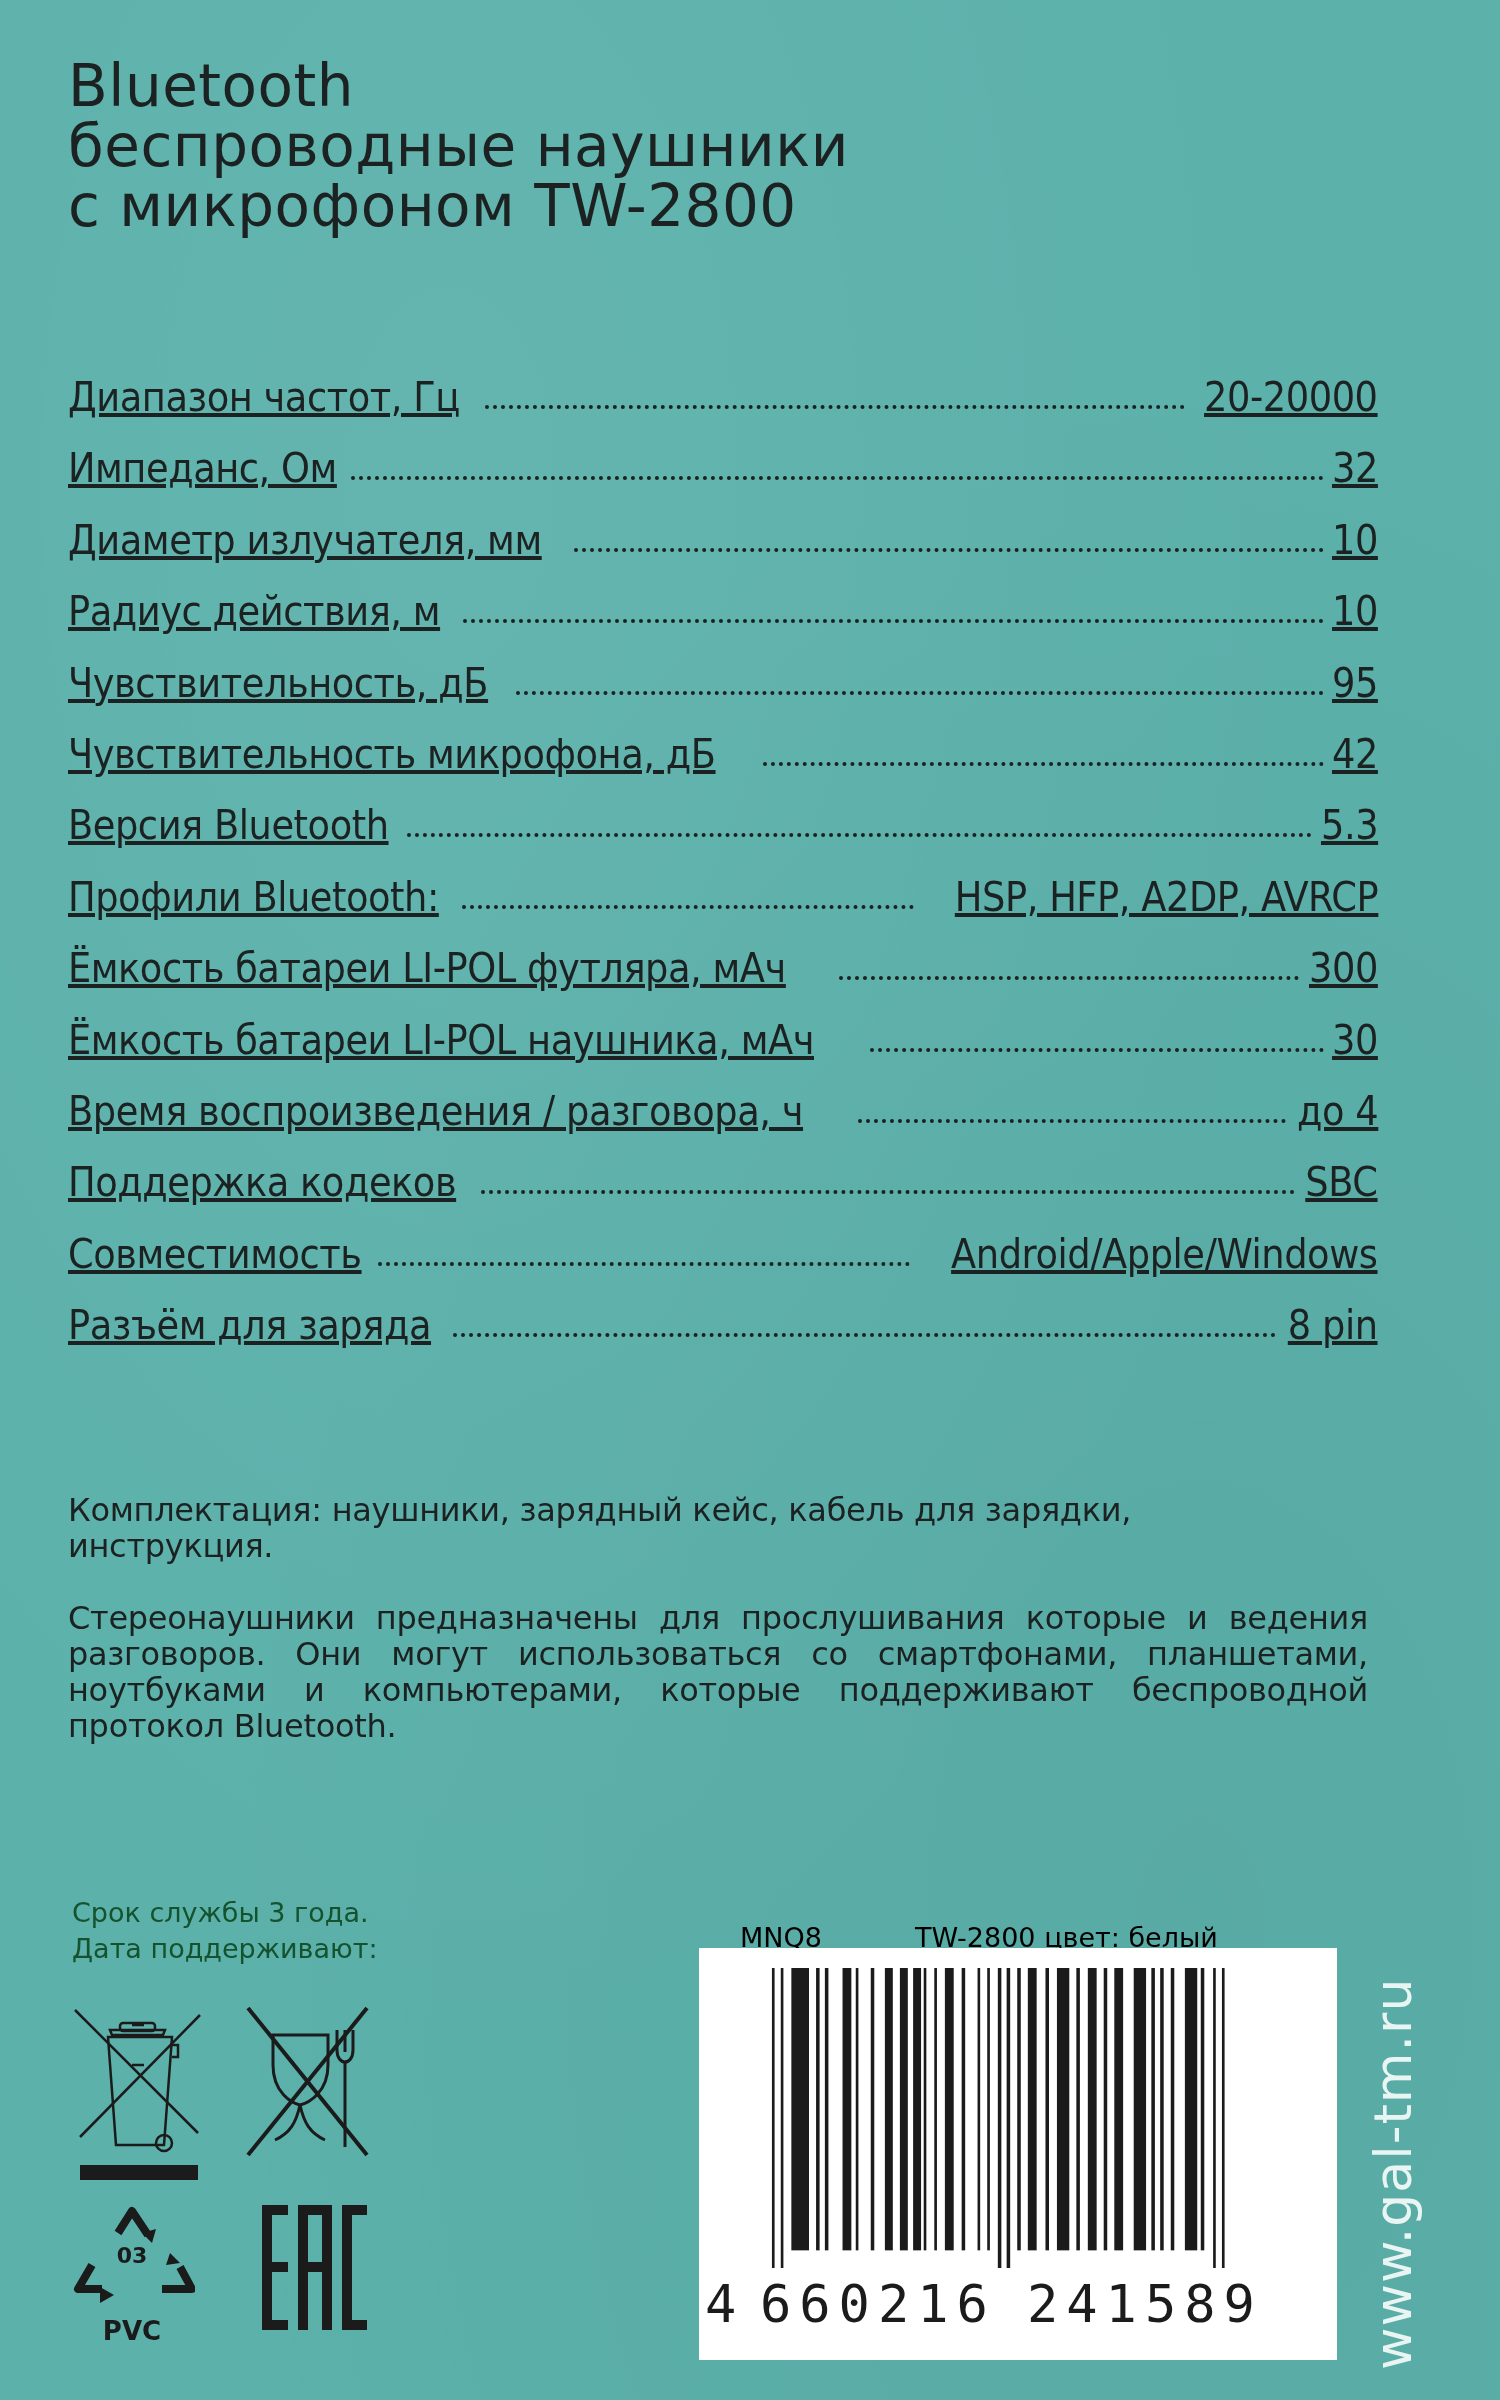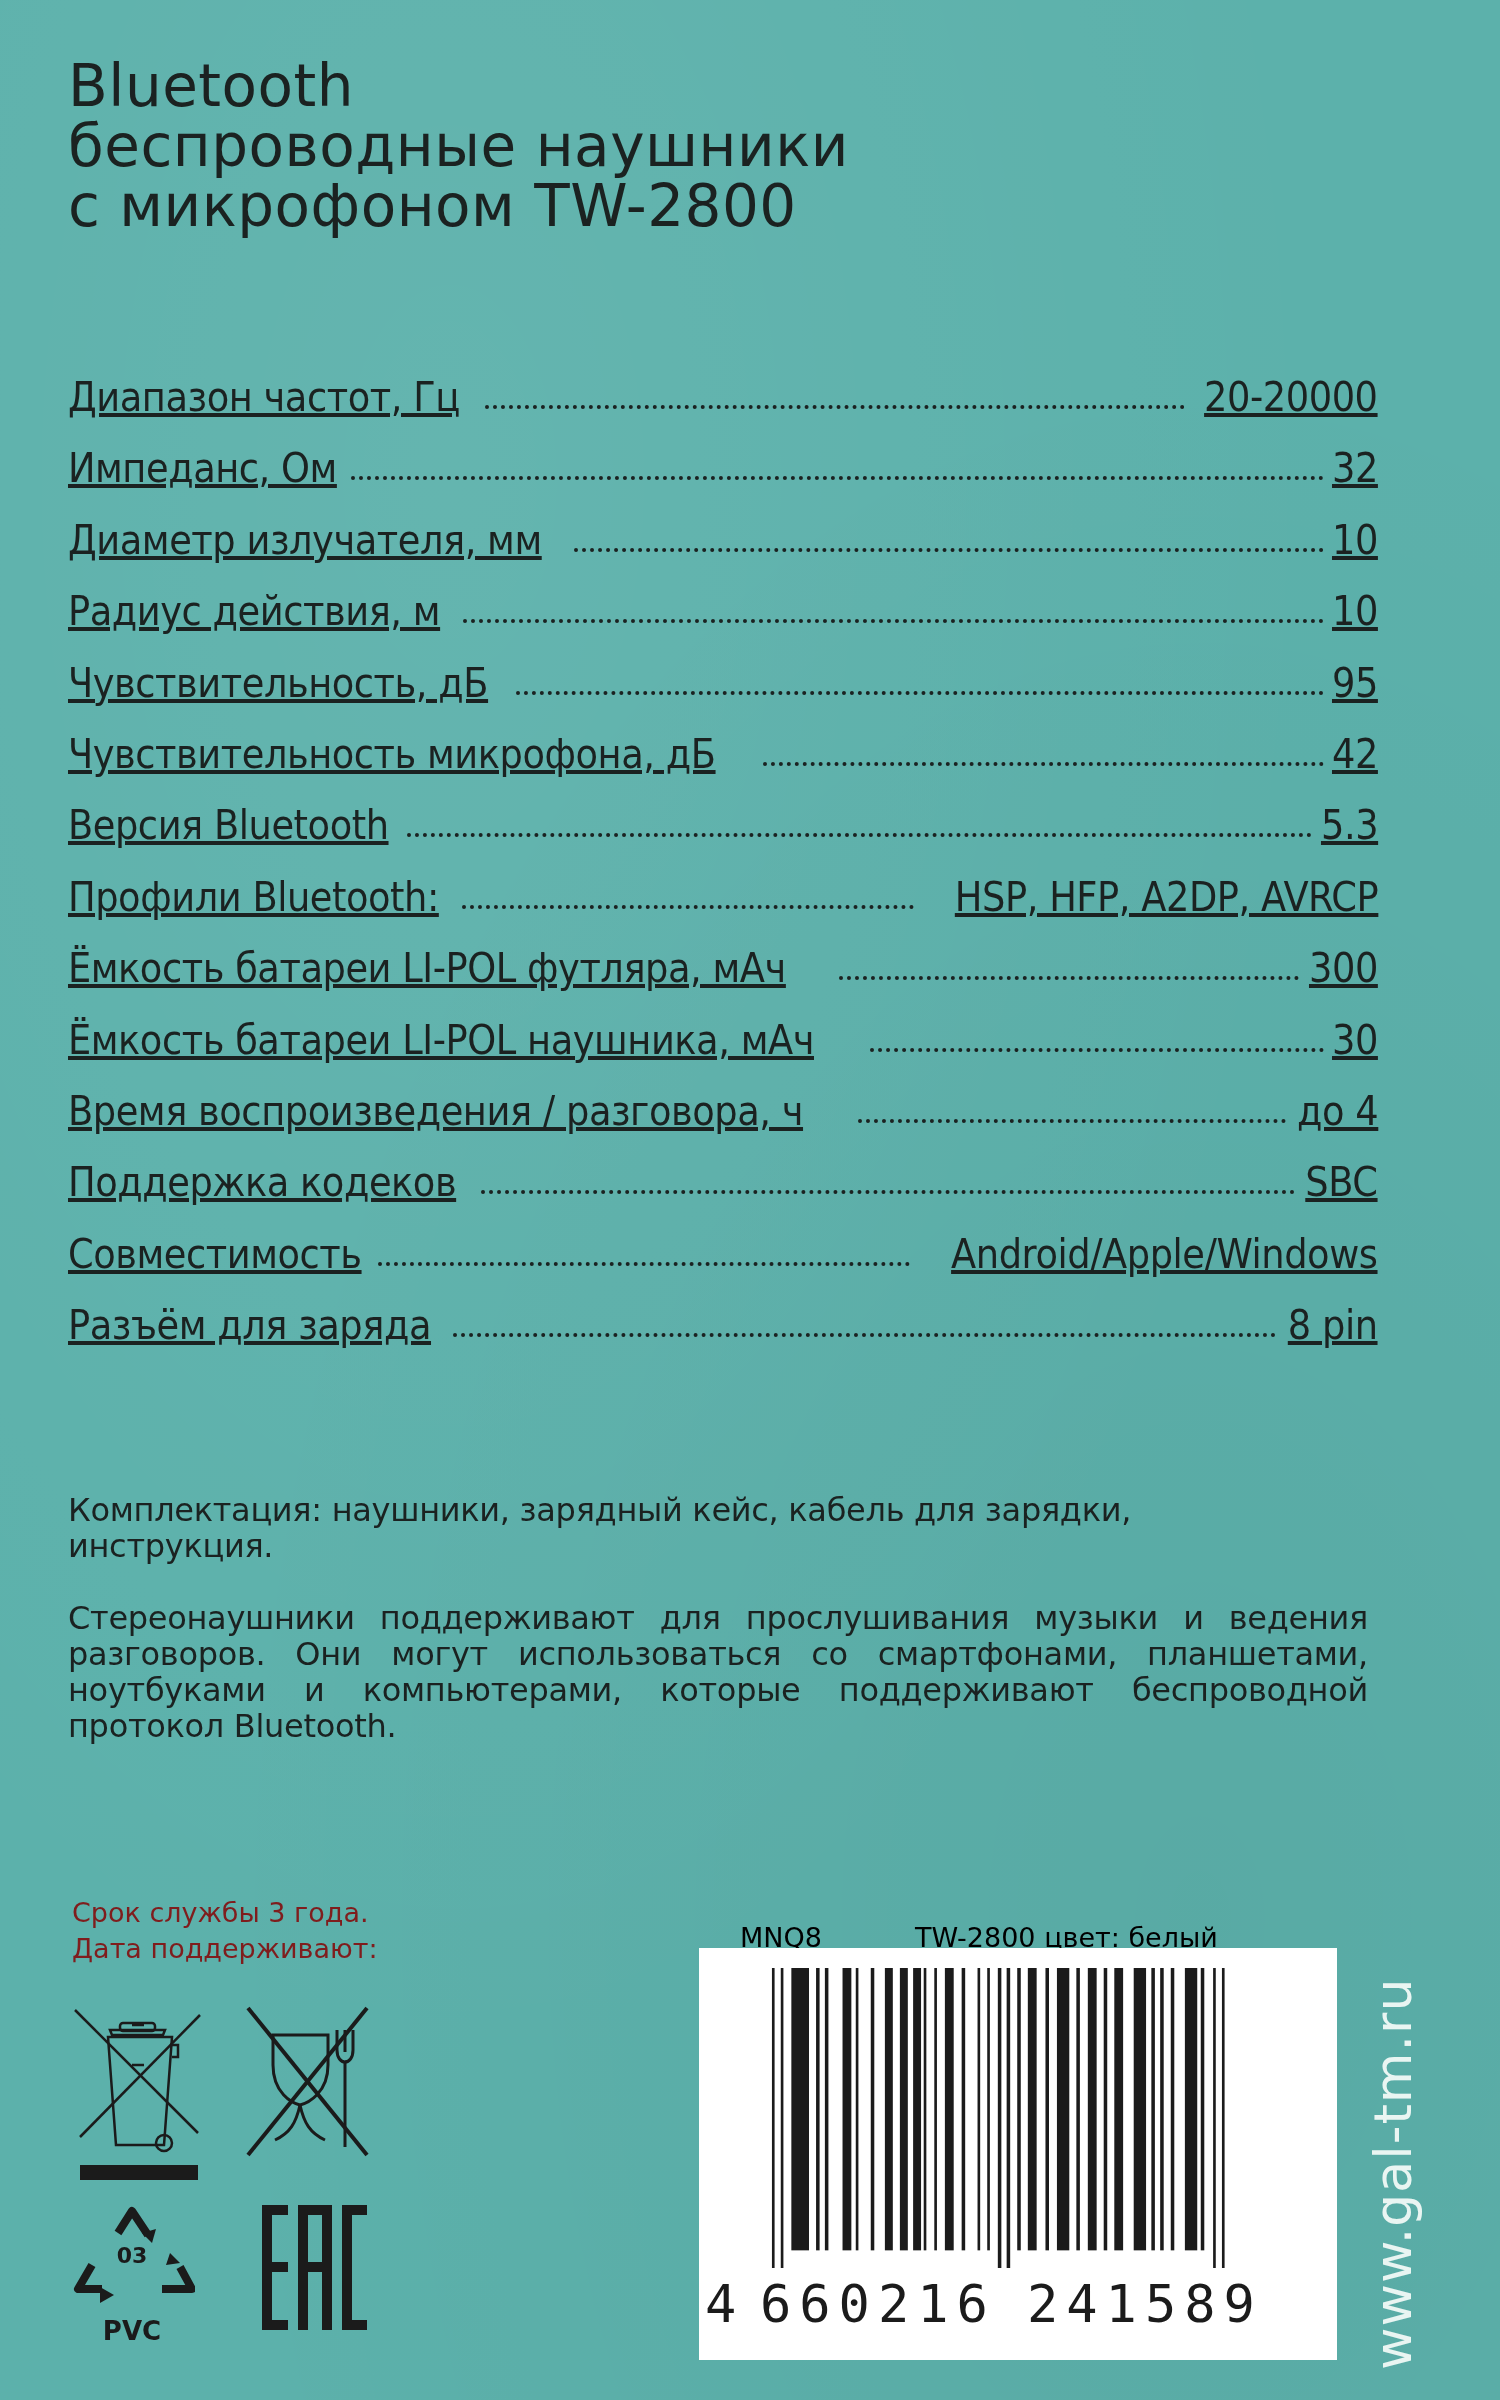--- a/index.html
+++ b/index.html
@@ -32,21 +32,21 @@
     }
     .spec-value { flex: 0 0 auto; letter-spacing: -0.5px; transform: scaleX(0.92); transform-origin: right; }
     .para {
       position: absolute; left: 68px; width: 1300px;
       font-size: 32px; line-height: 36px; letter-spacing: -0.3px;
     }
     .kit { top: 1492px; }
     .desc { top: 1600px; text-align: justify; text-align-last: left; }
     .service {
       position: absolute; left: 72px; top: 1895px;
-      font-size: 27px; line-height: 36px; color: #7f1d1d;
+      font-size: 27px; line-height: 36px; color: #14532d;
     }
     .icon { position: absolute; }
     .barcode-head {
       position: absolute; top: 1920px; left: 740px;
       font-size: 27px; line-height: 36px; color: #000000; white-space: nowrap;
     }
     .barcode-head span.sku { display: inline-block; width: 175px; }
     .barcode-box {
       position: absolute; left: 699px; top: 1948px; width: 638px; height: 412px;
       background: #ffffff;
@@ -141,21 +141,21 @@
     </div>
   <div class="spec-row">
       <span class="spec-label">Разъём для заряда</span>
       <span class="spec-dots"></span>
       <span class="spec-value">8 pin</span>
     </div>
 </div>
 
 <div class="para kit" style="width:1180px">Комплектация: наушники, зарядный кейс, кабель для зарядки, инструкция.</div>
 
-<div class="para desc" style="width:1300px">Стереонаушники поддерживают для прослушивания музыки и ведения разговоров. Они могут использоваться со смартфонами, планшетами, ноутбуками и компьютерами, которые поддерживают беспроводной протокол Bluetooth.</div>
+<div class="para desc" style="width:1300px">Стереонаушники предназначены для прослушивания которые и ведения разговоров. Они могут использоваться со смартфонами, планшетами, ноутбуками и компьютерами, которые поддерживают беспроводной протокол Bluetooth.</div>
 
 <div class="service">
   <div>Срок службы 3 года.</div>
   <div>Дата поддерживают:</div>
 </div>
 
 <div class="icon" style="left:70px; top:2005px; width:140px; height:175px;">
   <svg width="140" height="175" viewBox="0 0 140 175">
     <g fill="none" stroke="#1b1b1b" stroke-width="2.5">
       <path d="M40 25 h55 l-2 5 h-51 z"></path>

